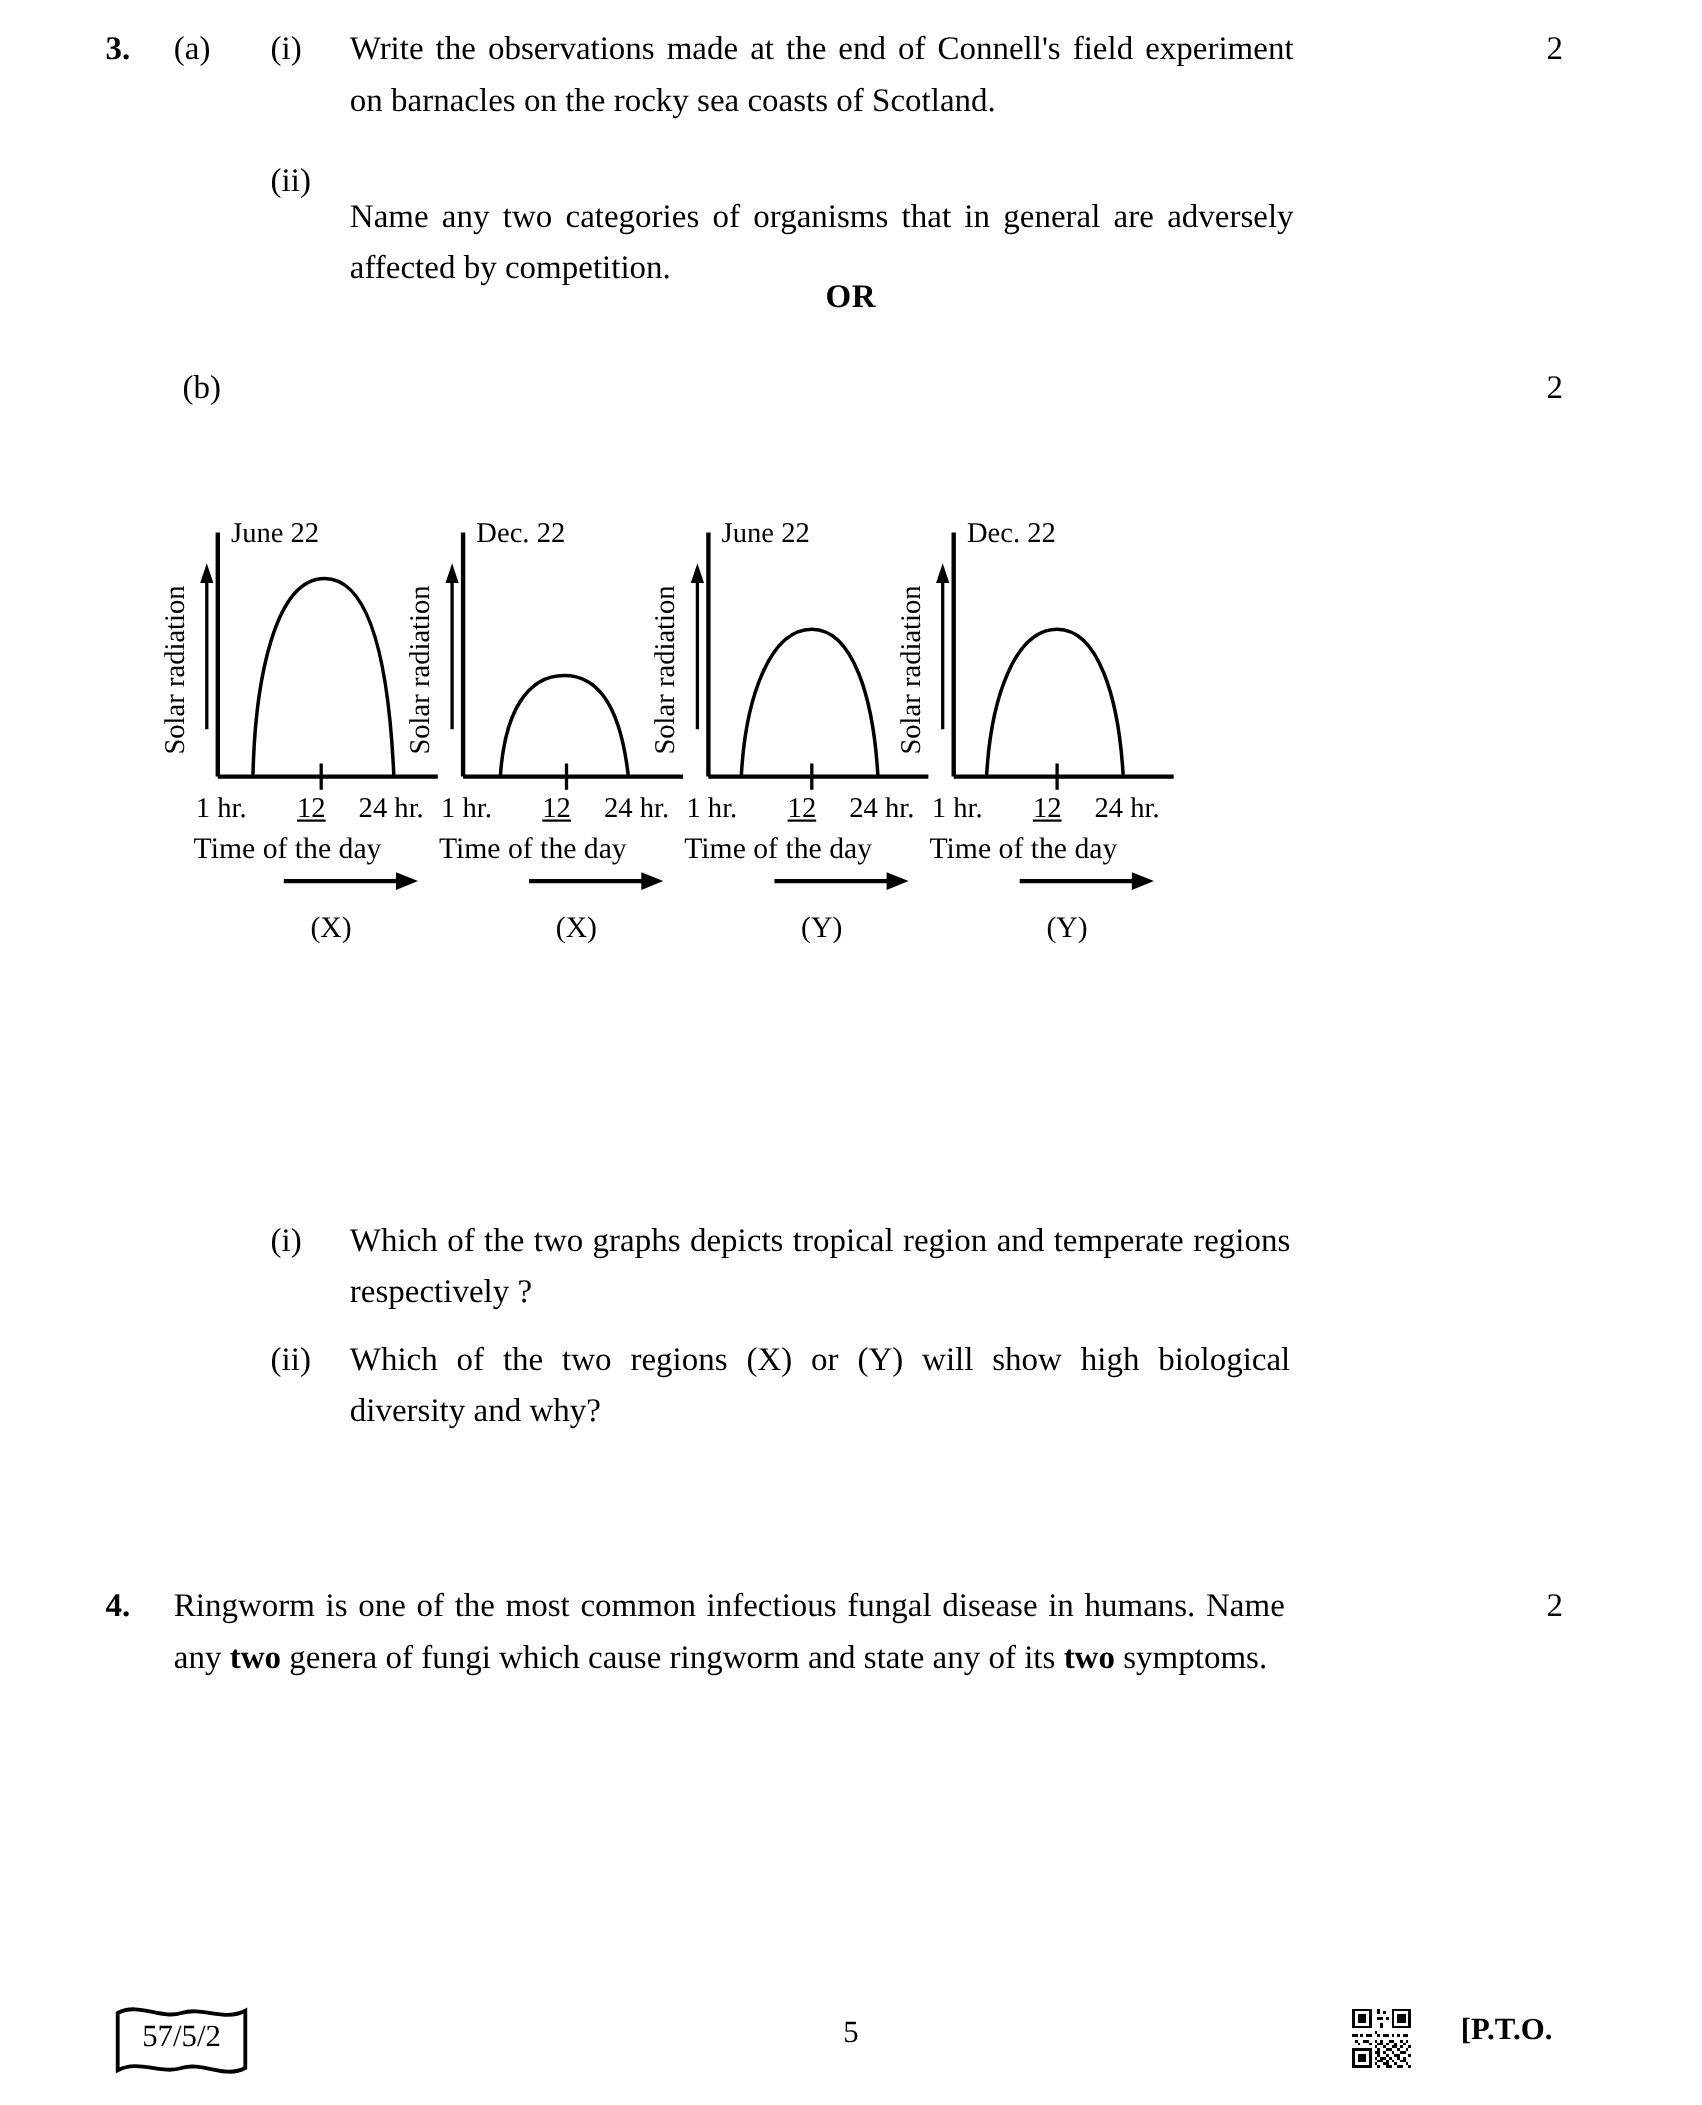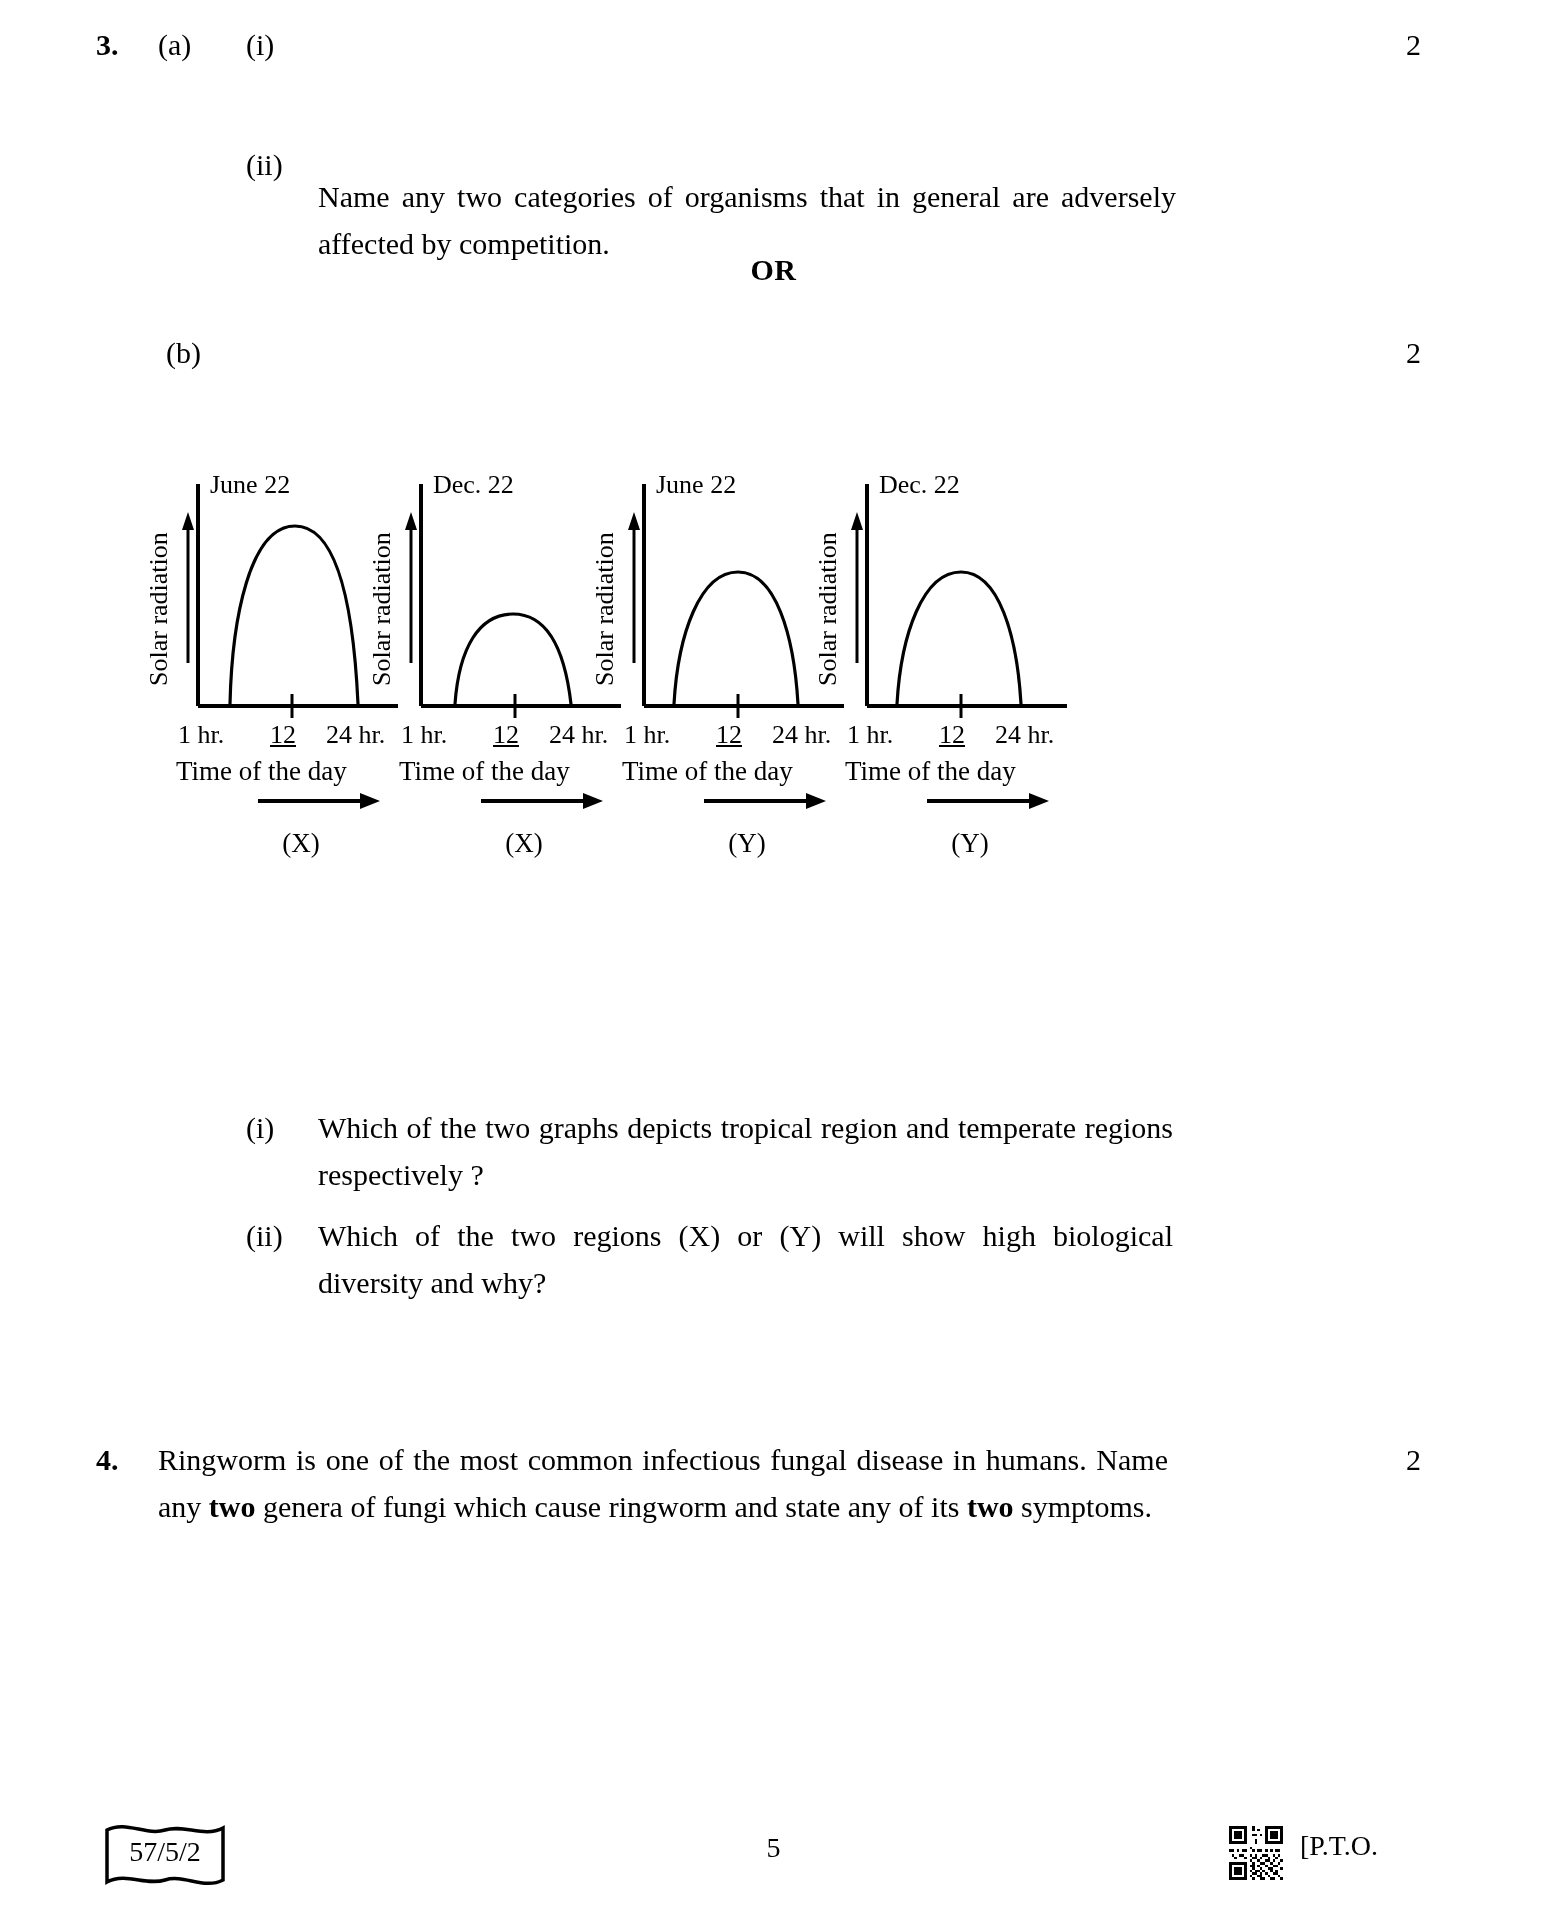--- a/index.html
+++ b/index.html
@@ -163,35 +163,37 @@
   }
   #qr-code {
     position: absolute;
     left: 1229px;
     top: 32px;
     width: 54px;
     height: 54px;
   }
   #pto {
     position: absolute;
-    left: 1300px;
+    left: 1328px;
     top: 36px;
     font-size: 28px;
     white-space: nowrap;
+    font-weight: bold;
   }
 </style>
 </head>
 <body>
 
 <div id="page">
 
   <div class="qrow" style="left:96px; top:22px; width:1080px;">
     <div class="qnum">3.</div>
     <div class="qalpha">(a)</div>
     <div class="qroman">(i)</div>
+    <div class="qtext" style="width:860px;">Write the observations made at the end of Connell's field experiment on barnacles on the rocky sea coasts of Scotland.</div>
   </div>
   <div class="marks" style="top:22px;">2</div>
 
   <div class="qrow" style="left:246px; top:142px; width:930px;">
     <div class="qroman">(ii)</div>
     <div class="qtext" style="width:860px;margin-top:32px;">Name any two categories of organisms that in general are adversely affected by competition.</div>
   </div>
 
   <div class="orword" style="top:253px;">OR</div>
 

